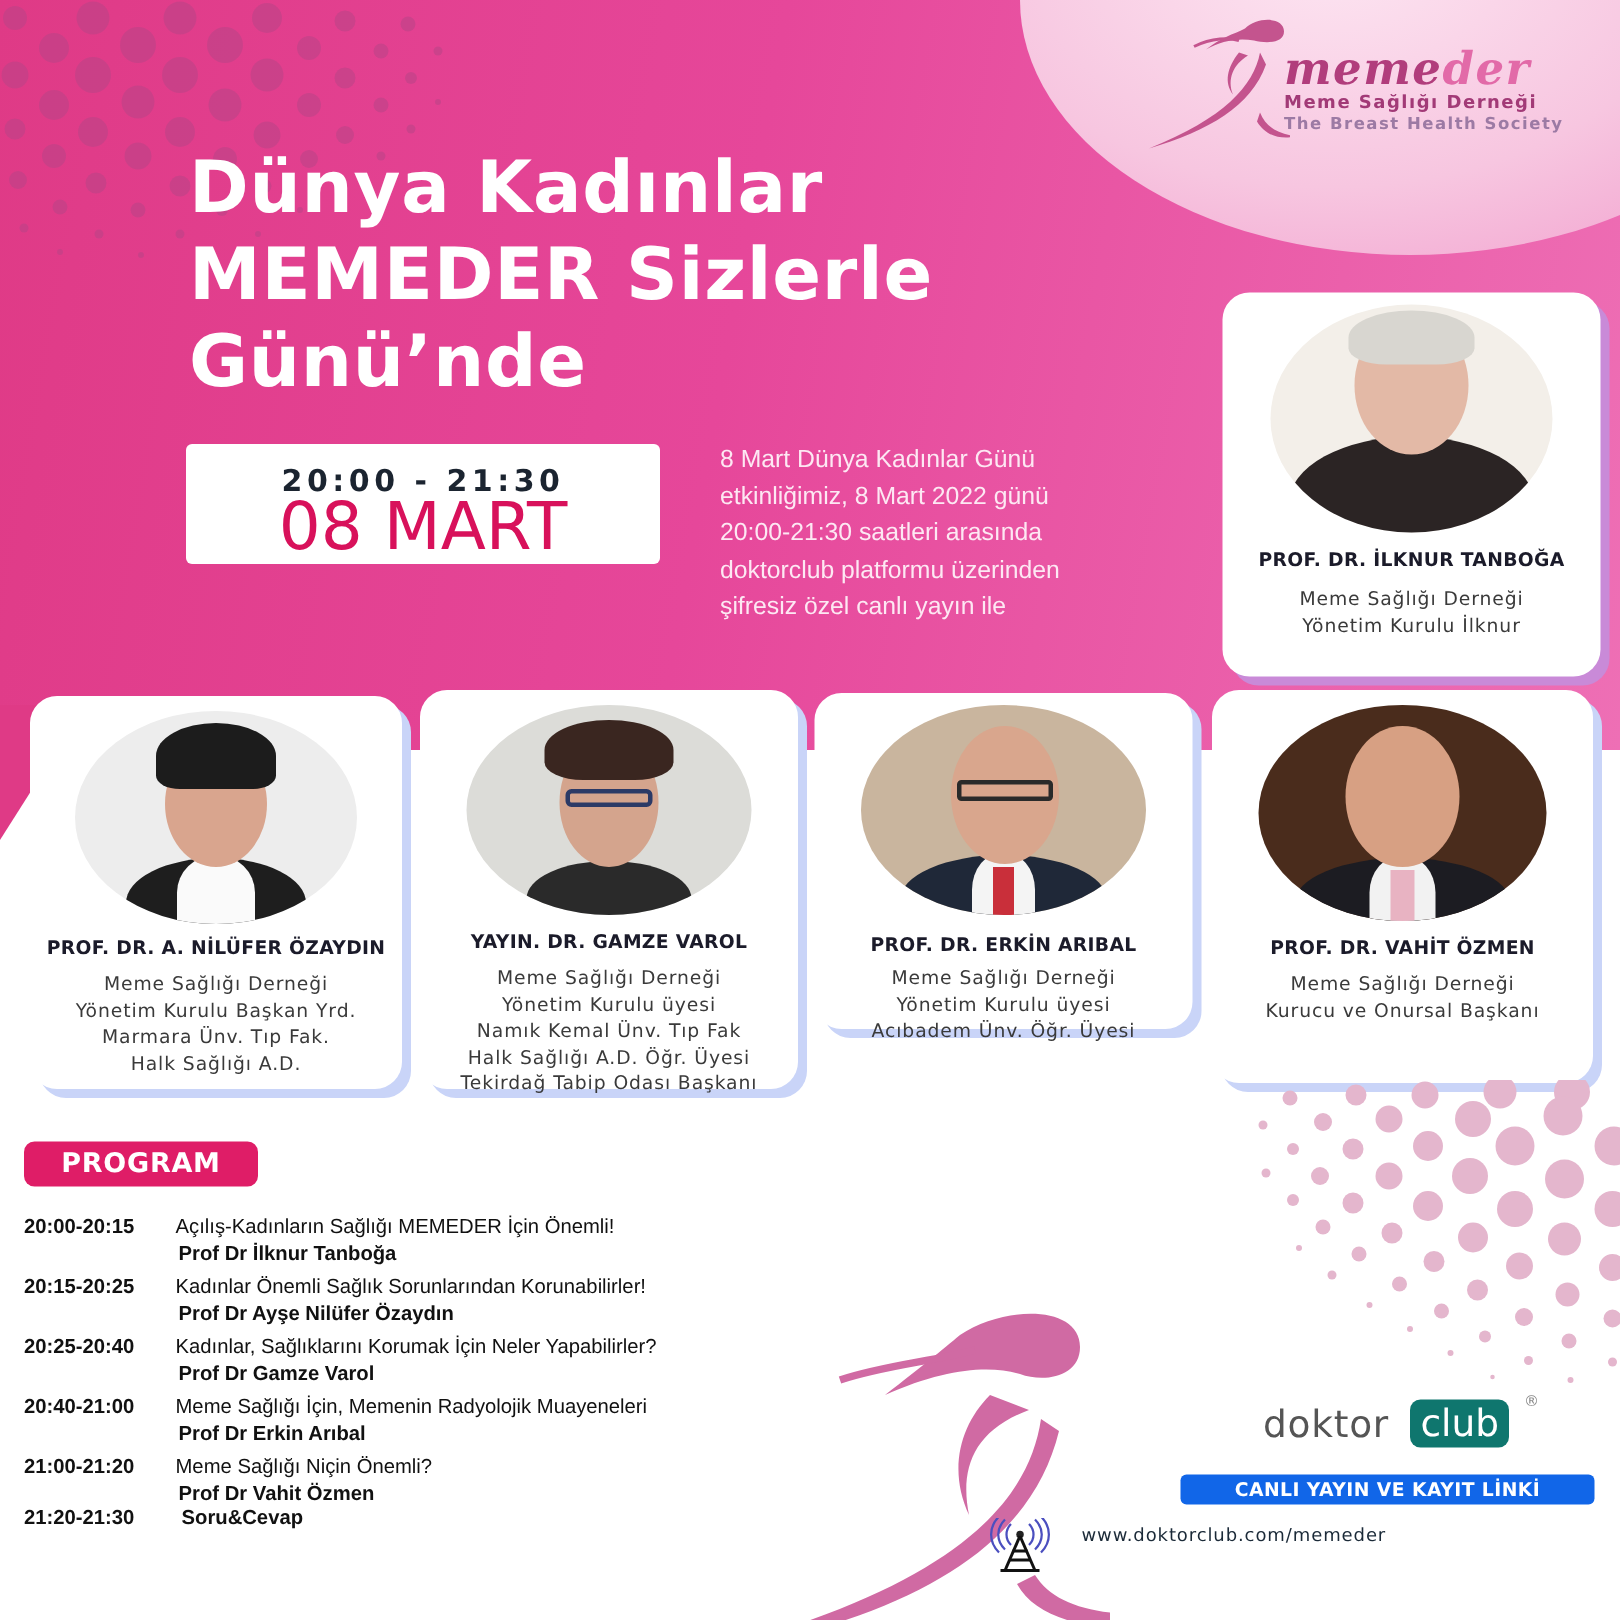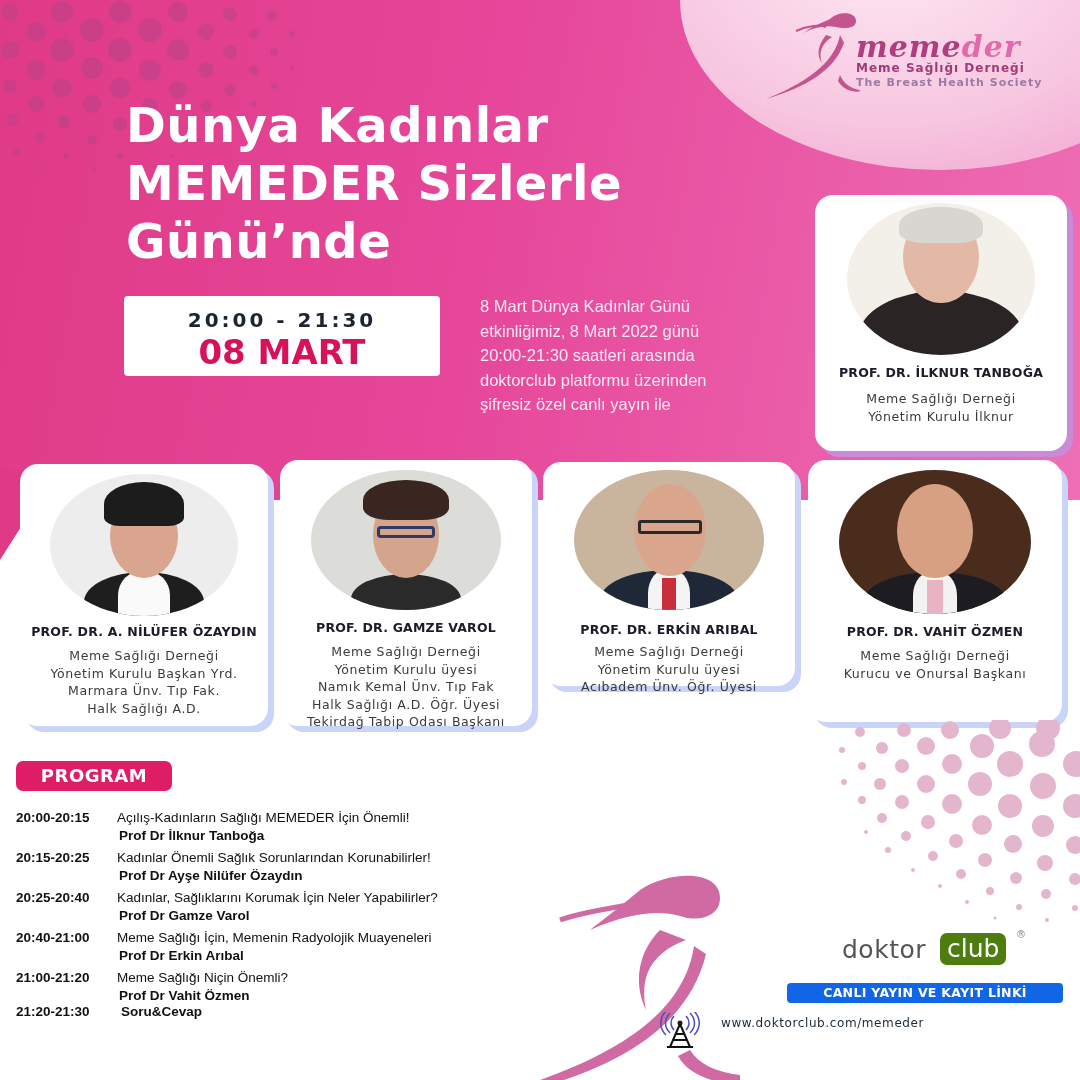--- a/index.html
+++ b/index.html
@@ -35,21 +35,21 @@
     font-family: "DejaVu Sans", sans-serif; font-weight: bold; font-size: 48px; line-height: 58px;
     letter-spacing: 0.5px;
   }
   .title div { white-space: nowrap; }
 
   .date-box {
     position: absolute; left: 124px; top: 296px; width: 316px; height: 80px;
     background: #fff; border-radius: 4px; text-align: center;
   }
   .date-time { margin-top: 12px; font-size: 20px; font-weight: bold; color: #1b2430; letter-spacing: 3px; }
-  .date-day { font-size: 34px; font-weight: bold; color: #d8115b; line-height: 40px; }
+  .date-day { font-size: 44px; font-weight: normal; color: #d8115b; line-height: 40px; }
 
   .intro {
     position: absolute; left: 480px; top: 294px; width: 320px; color: #fde8f3;
     font-family: "Liberation Sans", sans-serif; font-size: 16.5px; line-height: 24.5px;
   }
 
   .card {
     position: absolute; background: #fff; border-radius: 18px; text-align: center;
     box-shadow: 6px 6px 0 #c98ad8;
   }
@@ -73,21 +73,21 @@
   .program { position: absolute; left: 16px; top: 810px; width: 540px; font-family: "Liberation Sans", sans-serif; }
   .prog-item { height: 40px; position: relative; }
   .prog-time { position: absolute; left: 0; top: 0; font-weight: bold; font-size: 13.5px; color: #111; }
   .prog-title { position: absolute; left: 101px; top: 0; font-size: 13.5px; color: #111; white-space: nowrap; }
   .prog-speaker { position: absolute; left: 103px; top: 18px; font-weight: bold; font-size: 13.5px; color: #111; white-space: nowrap; }
 
   .runner { position: absolute; left: 520px; top: 850px; width: 220px; height: 230px; }
 
   .dc-logo { position: absolute; left: 842px; top: 933px; height: 34px; }
   .dc-doktor { position: absolute; left: 0; top: 2px; font-family: "DejaVu Sans", sans-serif; font-size: 25px; color: #555; letter-spacing: 0.5px; }
-  .dc-club { position: absolute; left: 98px; top: 0; height: 32px; padding: 0 7px; background: #4d7c0f; border-radius: 7px; color: #fff; font-size: 25px; line-height: 31px; font-family: "DejaVu Sans", sans-serif; }
+  .dc-club { position: absolute; left: 98px; top: 0; height: 32px; padding: 0 7px; background: #0f766e; border-radius: 7px; color: #fff; font-size: 25px; line-height: 31px; font-family: "DejaVu Sans", sans-serif; }
   .dc-reg { position: absolute; left: 174px; top: -4px; font-size: 10px; color: #888; }
 
   .live-badge {
     position: absolute; left: 787px; top: 983px; width: 276px; height: 20px;
     background: #1166e8; border-radius: 4px; color: #fff; font-weight: bold; font-size: 12.5px;
     text-align: center; line-height: 20px; letter-spacing: 0.3px; white-space: nowrap;
   }
   .tower { position: absolute; left: 657px; top: 1012px; width: 46px; height: 36px; }
   .url { position: absolute; left: 721px; top: 1016px; font-family: "DejaVu Sans", sans-serif; font-size: 12px; color: #1b2a38; letter-spacing: 0.6px; white-space: nowrap; }
 </style>
@@ -214,21 +214,21 @@
   </div>
 </div>
 
 <div class="card bottom-shadow" style="left:280px;top:460px;width:252px;height:266px;">
   <div class="photo" style="width:190px;height:140px;margin-top:10px;background:#dcdcd8;">
     <div class="body" style="left:40px;top:104px;width:110px;height:50px;background:#2a2a2a;"></div>
     <div class="head" style="left:62px;top:22px;width:66px;height:86px;background:#d4a48d;"></div>
     <div class="head" style="left:52px;top:10px;width:86px;height:40px;background:#3a2620;border-radius:50% 50% 30% 30%;"></div>
     <div style="position:absolute;left:66px;top:56px;width:58px;height:12px;border:3px solid #2c3a66;border-radius:4px;"></div>
   </div>
-  <div class="card-name" style="margin-top:10px;">PROF. DR. GAMZE VAROL</div>
+  <div class="card-name" style="margin-top:10px;">YAYIN. DR. GAMZE VAROL</div>
   <div style="margin-top:8px;">
     <div class="card-role">Meme Sağlığı Derneği</div>
     <div class="card-role">Yönetim Kurulu üyesi</div>
     <div class="card-role">Namık Kemal Ünv. Tıp Fak</div>
     <div class="card-role">Halk Sağlığı A.D. Öğr. Üyesi</div>
     <div class="card-role">Tekirdağ Tabip Odası Başkanı</div>
   </div>
 </div>
 
 <div class="card bottom-shadow" style="left:543px;top:462px;width:252px;height:224px;">

